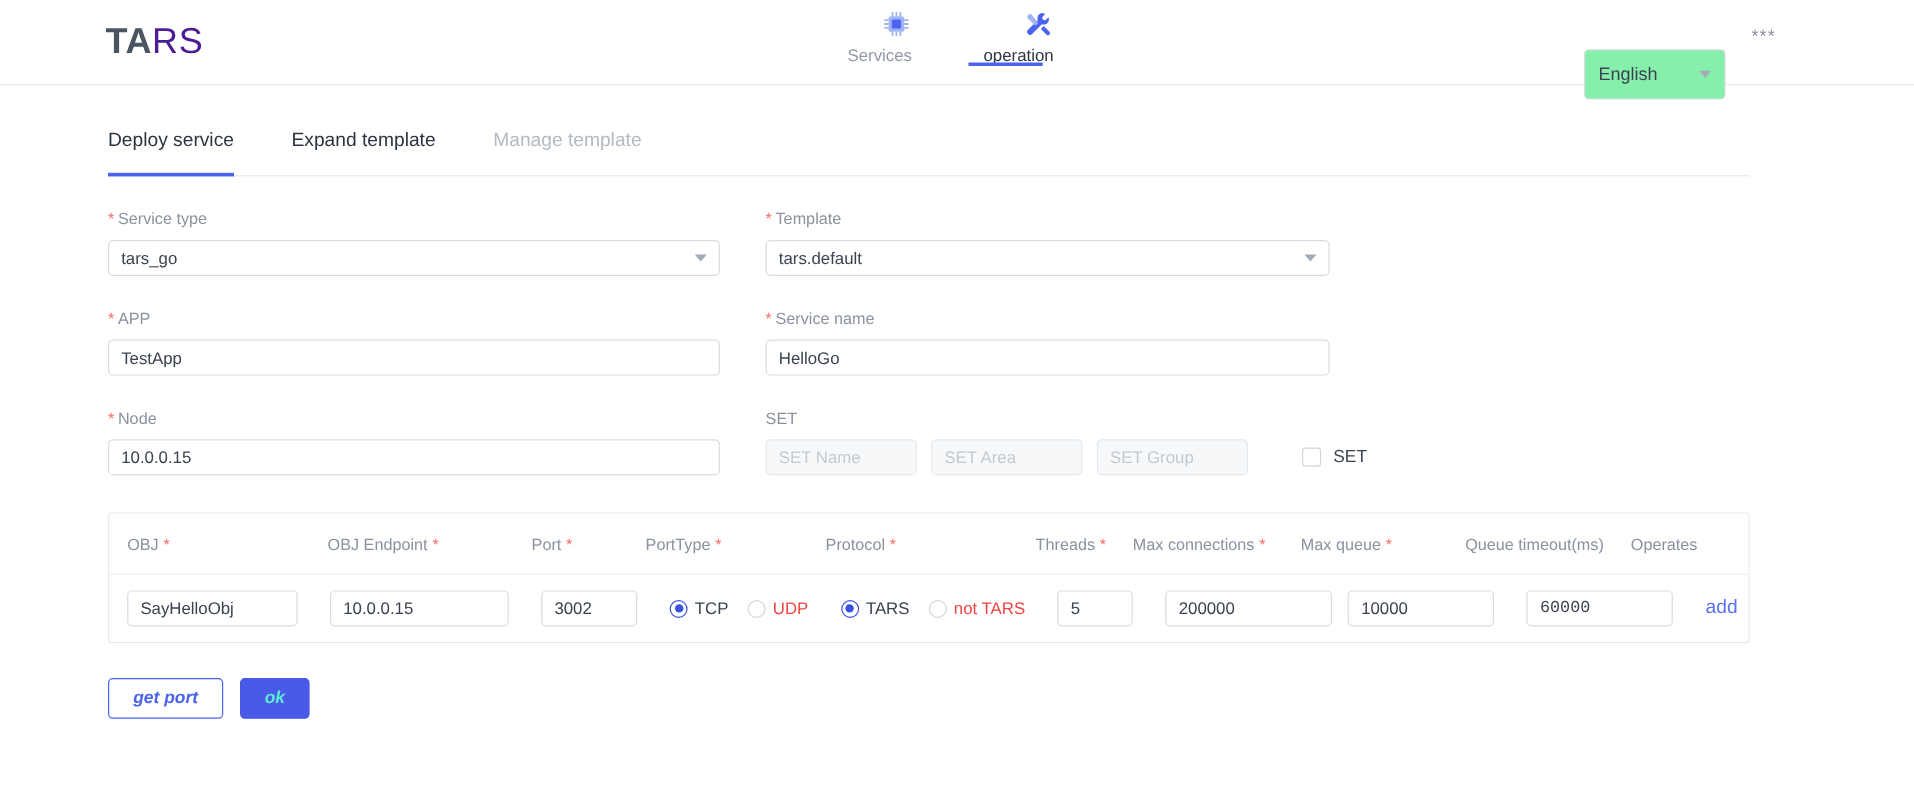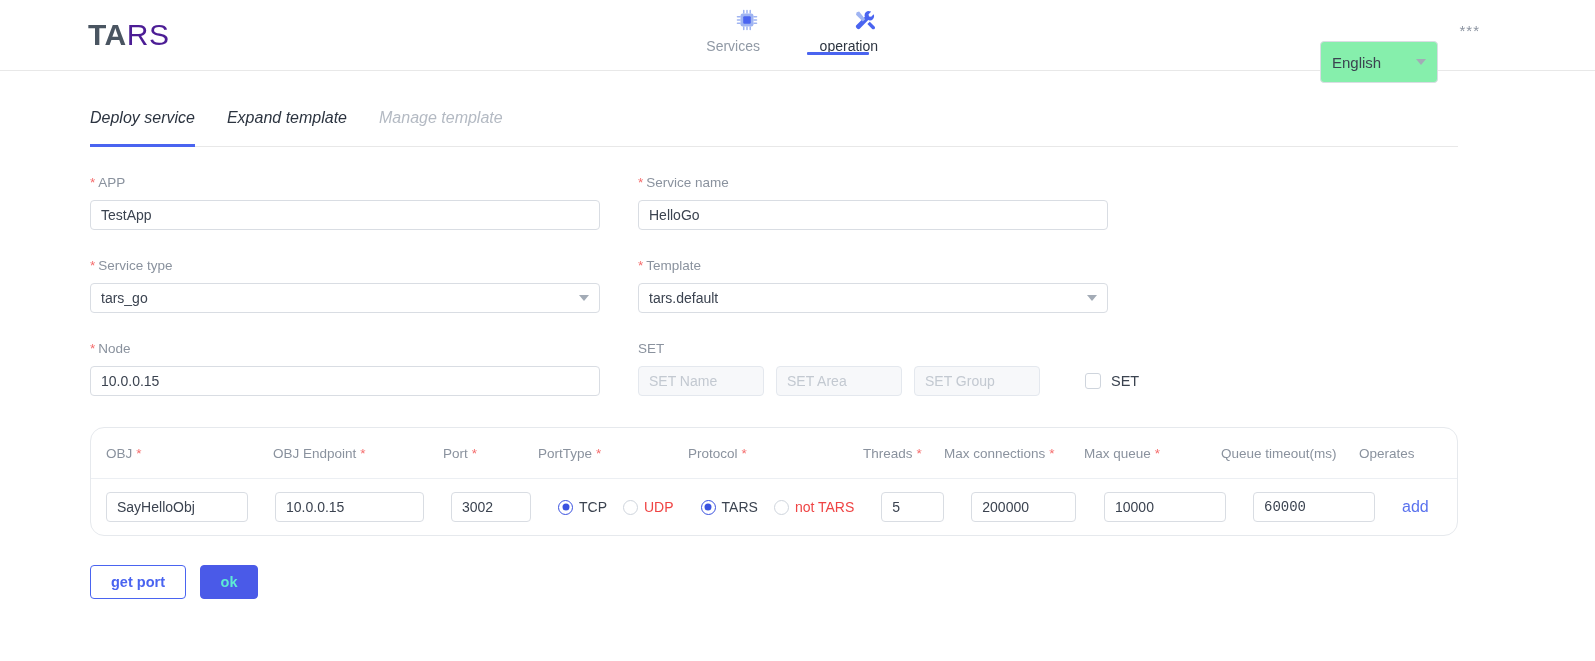--- a/index.html
+++ b/index.html
@@ -103,23 +103,22 @@
   }
 
   
   .content { padding: 0 0 0 0; }
 
   .tabs {
     margin: 37px 0 0 90px;
     width: 1368px;
     border-bottom: 1px solid #e8e8e8;
     display: flex;
-    gap: 0;
+    gap: 16px;
     height: 39px;
-    font-style: italic;
   }
   .tab {
     position: relative;
     font-size: 16px;
     line-height: 20px;
     color: #2c3440;
     padding: 0 0 17px 0;
     margin-right: 32px;
     cursor: pointer;
     white-space: nowrap;
@@ -198,21 +197,21 @@
     border-radius: 3px;
     background: #fff;
   }
   .set-check-label { font-size: 14.5px; color: #3b4350; }
 
   
   .table-wrap {
     margin: 31px 0 0 90px;
     width: 1368px;
     border: 1px solid #e6e9ed;
-    border-radius: 14px;
+    border-radius: 3px;
     background: #fff;
   }
   .trow { display: flex; align-items: center; }
   .thead { height: 51px; border-bottom: 1px solid #eceff3; }
   .tbody { height: 56px; gap: 12px; }
   .th {
     font-size: 13.5px;
     color: #8a929e;
     white-space: nowrap;
     padding-left: 15px;
@@ -228,21 +227,21 @@
   .c-thread { width: 81px; }
   .c-maxconn { width: 140px; }
   .c-maxq { width: 137px; }
   .c-qtime { width: 138px; }
   .c-ops { width: 80px; }
 
   .td.c-obj input { width: 142px; }
   .td.c-end input { width: 149px; }
   .td.c-port input { width: 80px; }
   .td.c-thread input { width: 63px; }
-  .td.c-maxconn input { width: 105px; }
+  .td.c-maxconn input { width: 139px; }
   .td.c-maxq input { width: 122px; }
   .td.c-qtime input { width: 122px; font-family: Liberation Mono, monospace; }
 
   .radio-group { display: flex; align-items: center; gap: 16px; justify-content: space-between; }
   .radio {
     display: flex;
     align-items: center;
     gap: 6px;
     cursor: pointer;
     white-space: nowrap;
@@ -286,20 +285,21 @@
   }
   .btn {
     height: 34px;
     border-radius: 4px;
     font-family: "Liberation Sans", sans-serif;
     font-size: 14.5px;
     font-weight: 700;
     cursor: pointer;
     padding: 0 18px;
     line-height: 32px;
+    font-style: italic;
   }
   .btn-outline {
     background: #fff;
     border: 1px solid #4a64f0;
     color: #4a64f0;
     min-width: 96px;
   }
   .btn-primary {
     background: #4a5ae8;
     border: 1px solid #4a5ae8;
@@ -364,56 +364,56 @@
     <div class="tab">Expand template</div>
     <div class="tab disabled">Manage template</div>
   </div>
 
   <div class="form">
 
     <div class="field-row">
       <div class="col-left">
         <div class="field">
           <div class="label">
+            <span class="req">*</span><span>Service type</span>
+          </div>
+          <div class="sel">
+            <span>tars_go</span>
+            <span class="caret"></span>
+          </div>
+        </div>
+      </div>
+      <div class="col-right">
+        <div class="field">
+          <div class="label">
+            <span class="req">*</span><span>Template</span>
+          </div>
+          <div class="sel">
+            <span>tars.default</span>
+            <span class="caret"></span>
+          </div>
+        </div>
+      </div>
+    </div>
+
+    <div class="field-row">
+      <div class="col-left">
+        <div class="field">
+          <div class="label">
             <span class="req">*</span><span>APP</span>
           </div>
           <input class="txt" type="text" value="TestApp" style="">
         </div>
       </div>
       <div class="col-right">
         <div class="field">
           <div class="label">
             <span class="req">*</span><span>Service name</span>
           </div>
           <input class="txt" type="text" value="HelloGo" style="">
-        </div>
-      </div>
-    </div>
-
-    <div class="field-row">
-      <div class="col-left">
-        <div class="field">
-          <div class="label">
-            <span class="req">*</span><span>Service type</span>
-          </div>
-          <div class="sel">
-            <span>tars_go</span>
-            <span class="caret"></span>
-          </div>
-        </div>
-      </div>
-      <div class="col-right">
-        <div class="field">
-          <div class="label">
-            <span class="req">*</span><span>Template</span>
-          </div>
-          <div class="sel">
-            <span>tars.default</span>
-            <span class="caret"></span>
-          </div>
         </div>
       </div>
     </div>
 
     <div class="field-row">
       <div class="col-left">
         <div class="field">
           <div class="label">
             <span class="req">*</span><span>Node</span>
           </div>

